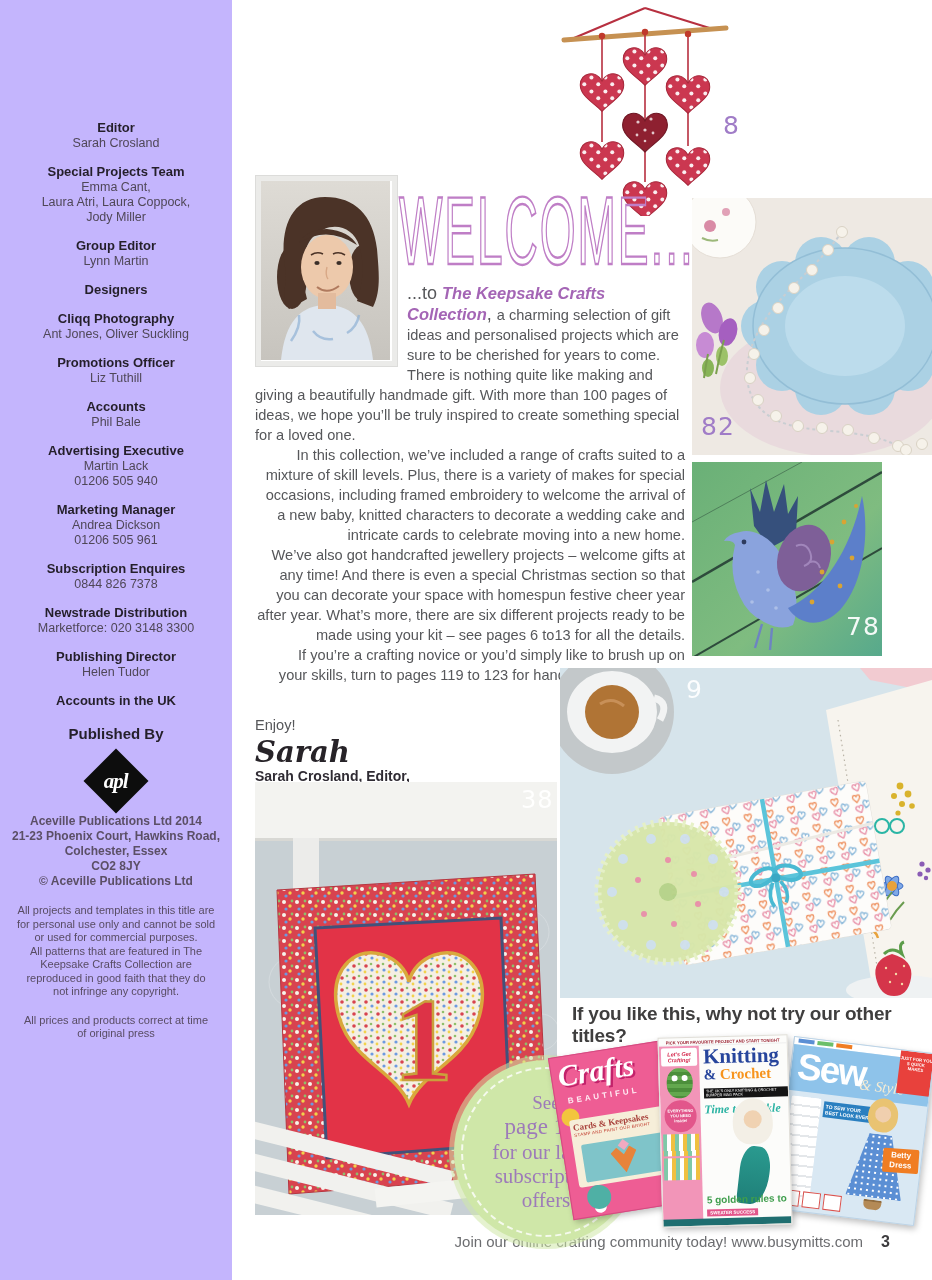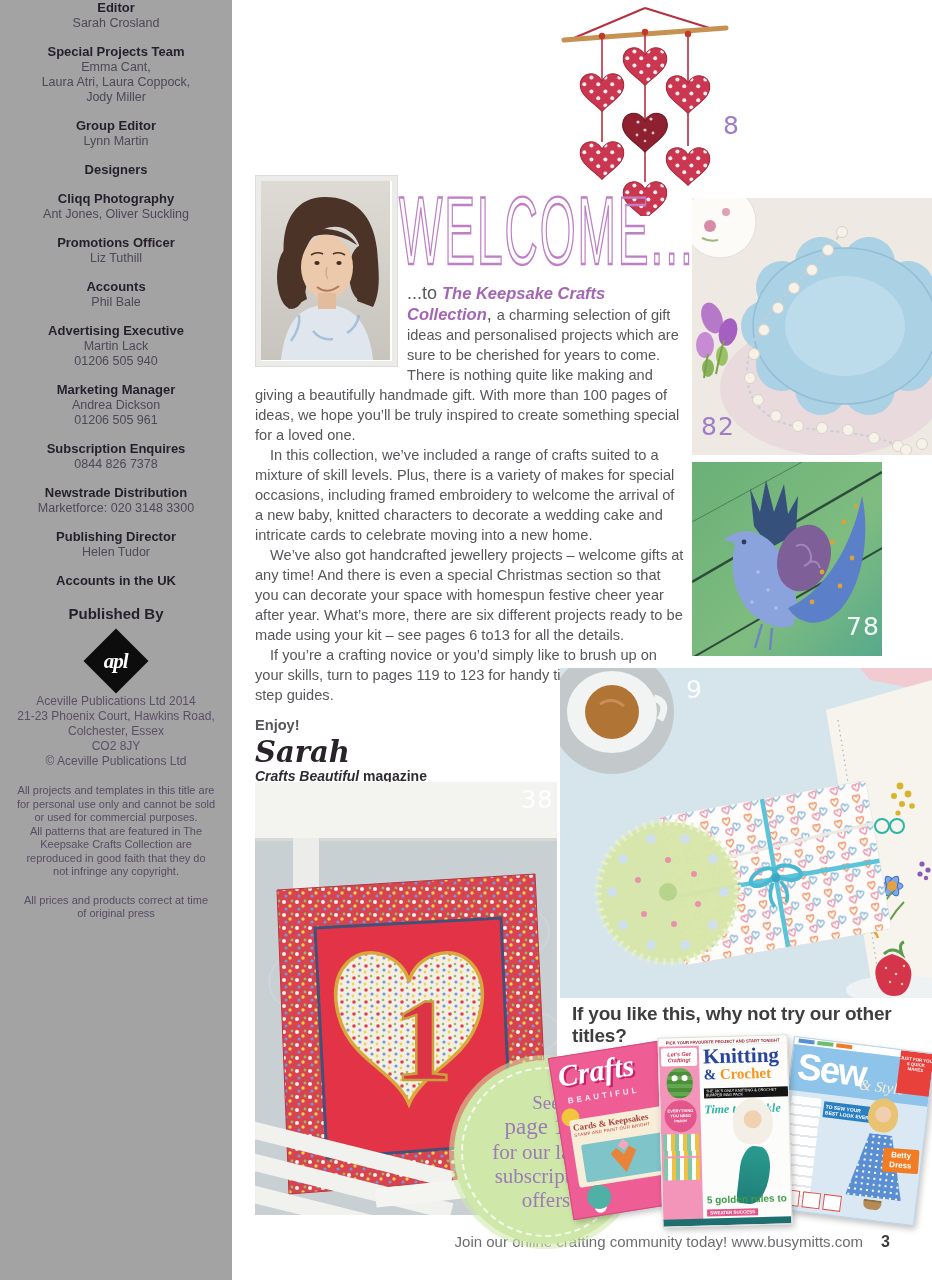--- a/index.html
+++ b/index.html
@@ -2,30 +2,30 @@
 <html><head>
 <meta charset="utf-8">
 <style>
   * { margin:0; padding:0; box-sizing:border-box; }
   html,body { background:#ffffff; }
   .page { position:relative; width:932px; height:1280px; background:#ffffff;
           font-family:"Liberation Sans", sans-serif; overflow:hidden; margin:0 auto; }
 
   
   .sidebar { position:absolute; left:0; top:0; width:232px; height:1280px;
-             background:#a3a3a3; text-align:center; }
+             background:#c4b5fd; text-align:center; padding-top:120px; }
   .credit { margin-bottom:13px; }
   .credit-role { font-size:13px; line-height:16px; font-weight:bold; color:#241f2a; }
   .credit-names { font-size:12.5px; line-height:15px; color:#4f4757; white-space:pre-line; }
   .published-by { font-size:15px; font-weight:bold; color:#241f2a; margin-top:16px; }
   .apl-logo { width:46px; height:46px; background:#0d0d0d; margin:16px auto 10px auto;
               transform:rotate(45deg); display:flex; align-items:center; justify-content:center; }
   .apl-text { transform:rotate(-45deg); color:#ffffff; font-style:italic; font-weight:bold;
               font-size:21px; font-family:"Liberation Serif", serif; letter-spacing:-1px; }
-  .sb-address { font-size:12px; line-height:15px; color:#5b4f66; white-space:pre-line; margin-top:6px; }
+  .sb-address { font-size:12px; line-height:15px; color:#5b4f66; white-space:pre-line; margin-top:6px;font-weight:bold; }
   .sb-legal { font-size:11px; line-height:13.5px; color:#584c63; white-space:pre-line; margin-top:15px; }
 
   
   .abs { position:absolute; }
   .photo-num { position:absolute; font-family:"DejaVu Sans", sans-serif; font-weight:400;
                font-size:25px; color:rgba(255,255,255,.93); z-index:2; letter-spacing:1px; }
   .photo-num.purple { color:#a07cc7; }
 
   .hearts-photo { left:558px; top:4px; width:175px; height:212px; }
   .num-8  { left:723px; top:111px; }
@@ -43,22 +43,22 @@
   .gift-photo  { left:560px; top:668px; width:372px; height:330px; z-index:1; }
   .cushion-photo { left:255px; top:782px; width:302px; height:433px; z-index:1; }
 
   
   .intro-area { position:absolute; left:255px; top:283px; width:430px; z-index:1;
                 color:#56575a; font-size:14.6px; line-height:20px; }
   .photo-flow-spacer { float:left; width:152px; height:88px; }
   .intro-area p { margin:0; }
   .lead-prefix { font-size:18px; }
   .lead-title { color:#a465b5; font-style:italic; font-weight:bold; font-size:16.5px; }
-  .indent { text-indent:15px; }
-  .enjoy { margin-top:10px !important;font-weight:bold; }
+  .indent { text-indent:15px;text-align:right; }
+  .enjoy { margin-top:10px !important; }
   .signature { font-family:"DejaVu Serif", serif; font-style:italic; font-weight:bold;
                font-size:29px; color:#272328; margin:7px 0 5px 0; }
   .sign-line { font-size:14px; line-height:18px; font-weight:bold; color:#2f2b33; }
   .sign-line em { font-style:italic; }
 
   
   .badge { position:absolute; left:454px; top:1060px; width:184px; height:184px; z-index:2;
            background:#cfe7a8; border-radius:50%;
            box-shadow:0 0 0 5px rgba(207,231,168,.55); }
   .badge::before { content:""; position:absolute; inset:7px; border:2px dashed #ffffff;
@@ -319,20 +319,21 @@
   </svg>
 
   <div class="intro-area">
     <div class="photo-flow-spacer"></div>
     <p><span class="lead-prefix">...to </span><span class="lead-title">The Keepsake Crafts Collection</span><span class="lead-prefix">, </span><span>a charming selection of gift ideas and personalised projects which are sure to be cherished for years to come. There is nothing quite like making and giving a beautifully handmade gift. With more than 100 pages of ideas, we hope you’ll be truly inspired to create something special for a loved one.</span></p>
     <p class="indent">In this collection, we’ve included a range of crafts suited to a mixture of skill levels. Plus, there is a variety of makes for special occasions, including framed embroidery to welcome the arrival of a new baby, knitted characters to decorate a wedding cake and intricate cards to celebrate moving into a new home.</p>
     <p class="indent">We’ve also got handcrafted jewellery projects – welcome gifts at any time! And there is even a special Christmas section so that you can decorate your space with homespun festive cheer year after year. What’s more, there are six different projects ready to be made using your kit – see pages 6 to13 for all the details.</p>
     <p class="indent">If you’re a crafting novice or you’d simply like to brush up on your skills, turn to pages 119 to 123 for handy tips and step-by-step guides.</p>
     <p class="enjoy">Enjoy!</p>
     <div class="signature">Sarah</div>
+    <div class="sign-line">Sarah Crosland, Editor,</div>
     <div class="sign-line"><em>Crafts Beautiful</em><span> magazine</span></div>
   </div>
 
   <svg class="abs plate-photo" viewBox="0 0 240 257">
     <rect width="240" height="257" fill="#eee9e3"></rect>
     <g>
       <circle cx="28" cy="24" r="36" fill="#fcfbf8" stroke="#e5ded6"></circle>
       <circle cx="18" cy="28" r="6" fill="#d98ba6"></circle>
       <circle cx="34" cy="14" r="4" fill="#d98ba6" opacity=".8"></circle>
       <path d="M10,40 q8,4 16,2" stroke="#9cb87a" stroke-width="2" fill="none"></path>

